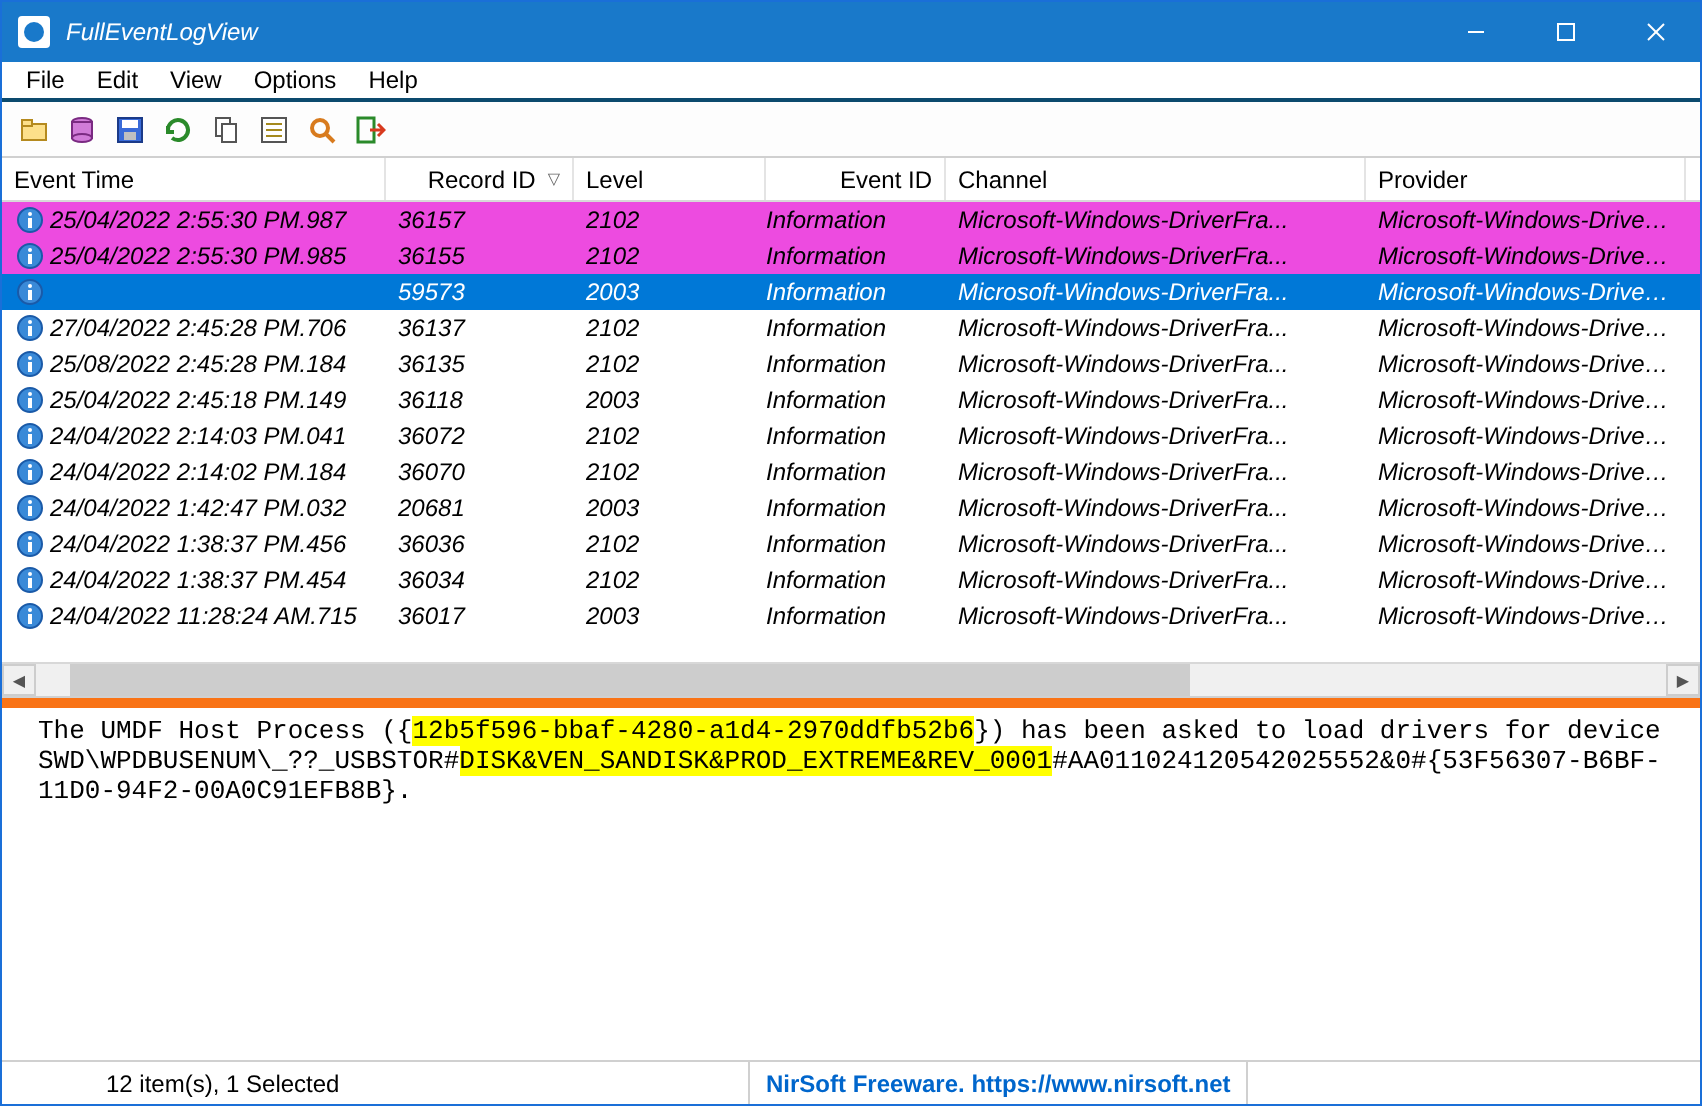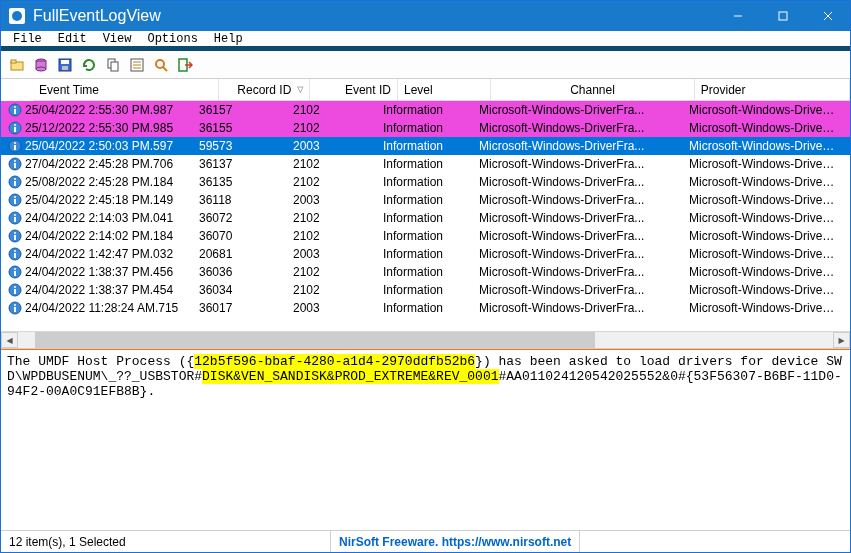--- a/index.html
+++ b/index.html
@@ -1,55 +1,55 @@
 <!DOCTYPE html>
 <html><head>
 <meta charset="utf-8">
 <style>
 * { box-sizing: border-box; margin: 0; padding: 0; }
 body { font-family: "Segoe UI", Tahoma, sans-serif; font-size: 12px; background: #fff; width: 851px; height: 553px; overflow: hidden; border: 1px solid #1a6fd8; display: flex; flex-direction: column; }
 .titlebar { background: #1979ca; color: #fff; height: 30px; display: flex; align-items: center; padding: 0 0 0 8px; }
 .titlebar .app-icon { width: 16px; height: 16px; background: #fff; border-radius: 2px; margin-right: 8px; position: relative; }
 .titlebar .app-icon::after { content: ""; position: absolute; top: 3px; left: 3px; width: 10px; height: 10px; border-radius: 50%; background: #1979ca; }
-.titlebar .title { flex: 1; font-size: 16px; }
+.titlebar .title { flex: 1; font-size: 12px; font-style: italic; }
 .titlebar .win-buttons { display: flex; height: 100%; }
 .titlebar .win-btn { width: 45px; display: flex; align-items: center; justify-content: center; cursor: default; }
-.menubar { background: #fff; border-bottom: 5px solid #0c4a6e; height: 20px; display: flex; align-items: center; padding: 0 4px; font-size: 12px; font-family: Liberation Mono, monospace; }
+.menubar { background: #fff; border-bottom: 2px solid #0c4a6e; height: 20px; display: flex; align-items: center; padding: 0 4px; font-size: 12px; }
 .menubar .menu-item { padding: 2px 8px; cursor: default; }
 .toolbar { height: 28px; border-bottom: 1px solid #d0d0d0; display: flex; align-items: center; padding: 0 6px; gap: 4px; background: #fdfdfd; }
 .toolbar .tool-btn { width: 20px; height: 20px; display: flex; align-items: center; justify-content: center; border: 1px solid transparent; cursor: default; }
 .toolbar .tool-btn svg { width: 16px; height: 16px; }
 .grid-wrap { flex: 0 0 auto; height: 270px; display: flex; flex-direction: column; border-bottom: 1px solid #d0d0d0; }
-.grid-header { display: flex; height: 22px; background: #fff; border-bottom: 1px solid #d8d8d8; margin-left: 32px; }
+.grid-header { display: flex; height: 22px; background: #fff; border-bottom: 1px solid #d8d8d8; }
 .grid-header .col { border-right: 1px solid #e4e4e4; padding: 3px 6px; font-size: 12px; white-space: nowrap; overflow: hidden; display: flex; align-items: center; }
 .grid-header .col.num { justify-content: flex-end; }
 .grid-header .sort-ind { margin-left: 6px; font-size: 8px; color: #666; }
 .grid-body { flex: 1; overflow: hidden; }
-.row { display: flex; height: 18px; align-items: center; font-size: 12px; }
+.row { display: flex; height: 18px; align-items: center; font-size: 12px; font-style: italic; }
 .row .cell { padding: 1px 6px; white-space: nowrap; overflow: hidden; text-overflow: ellipsis; }
 .row .cell.num { }
 .row .row-icon { width: 16px; height: 14px; margin-right: 2px; flex: 0 0 16px; display:inline-flex; align-items:center; justify-content:center; }
 .row .row-icon svg { width:14px; height:14px; }
 .row.highlight-pink { background: #ed4be0; color: #000; }
 .row.selected { background: #0078d7; color: #fff; }
 .hscroll { height: 17px; background: #f0f0f0; border-top: 1px solid #d8d8d8; display: flex; align-items: stretch; }
 .hscroll .sbtn { width: 17px; border: 1px solid #cdcdcd; background: #f0f0f0; display:flex; align-items:center; justify-content:center; font-size:8px; color:#555; }
 .hscroll .track { flex: 1; background: #f0f0f0; position: relative; }
 .hscroll .thumb { position: absolute; top: 0; bottom: 0; left: 17px; width: 560px; background: #cdcdcd; }
-.detail-pane { flex: 1; padding: 4px 6px; font-family: "Courier New", monospace; font-size: 13px; line-height: 15px; border-top: 1px solid #f97316; overflow: hidden; white-space: pre-wrap; word-break: break-all; }
+.detail-pane { flex: 1; padding: 4px 18px; font-family: "Courier New", monospace; font-size: 13px; line-height: 15px; border-top: 5px solid #f97316; overflow: hidden; white-space: pre-wrap; word-break: break-all; }
 .detail-pane mark { background: #ffff00; }
-.statusbar { height: 22px; border-top: 1px solid #d0d0d0; display: flex; align-items: center; font-size: 12px; }
+.statusbar { height: 22px; border-top: 1px solid #d0d0d0; display: flex; align-items: center; font-size: 12px; padding-left: 44px; }
 .statusbar .status-cell { padding: 0 8px; border-right: 1px solid #d0d0d0; height: 100%; display: flex; align-items: center; }
 .statusbar .status-cell:first-child { width: 330px; }
 .statusbar .status-cell.link { color: #0066cc; font-weight: bold; }
 .c-time { width: 192px; display:flex; align-items:center; }
 .c-rec  { width: 94px; }
 .c-eid  { width: 90px; }
 .c-lvl  { width: 96px; }
-.c-chan { width: 210px; justify-content: center; }
+.c-chan { width: 210px; }
 .c-prov { width: 160px; }
 </style>
 </head>
 <body>
 
 <div class="titlebar">
   <span class="app-icon"></span>
   <span class="title">FullEventLogView</span>
   <div class="win-buttons">
     <div class="win-btn">
@@ -136,25 +136,25 @@
 
 <div class="grid-wrap">
   <div class="grid-header">
     <div class="col c-time">
         <span>Event Time</span>
       </div>
     <div class="col c-rec num">
         <span>Record ID</span>
         <span class="sort-ind">▽</span>
       </div>
+    <div class="col c-lvl">
+        <span>Level</span>
+      </div>
     <div class="col c-eid num">
         <span>Event ID</span>
-      </div>
-    <div class="col c-lvl">
-        <span>Level</span>
       </div>
     <div class="col c-chan">
         <span>Channel</span>
       </div>
     <div class="col c-prov">
         <span>Provider</span>
       </div>
   </div>
   <div class="grid-body" id="grid-body">
       <div class="row highlight-pink">
@@ -176,38 +176,37 @@
       </div>
       <div class="row highlight-pink">
         <div class="cell c-time">
           <span class="row-icon">
             <svg viewBox="0 0 14 14">
               <circle cx="7" cy="7" r="6" fill="#3a8ad8" stroke="#1a5aa8"></circle>
               <circle cx="7" cy="4" r="1" fill="#fff"></circle>
               <rect x="6" y="6" width="2" height="5" fill="#fff"></rect>
             </svg>
           </span>
-          <span>25/12/2022 2:55:30 PM.985</span>
+          <span>25/04/2022 2:55:30 PM.985</span>
         </div>
         <div class="cell c-rec num">36155</div>
         <div class="cell c-eid num">2102</div>
         <div class="cell c-lvl">Information</div>
         <div class="cell c-chan">Microsoft-Windows-DriverFra...</div>
         <div class="cell c-prov">Microsoft-Windows-DriverFra...</div>
       </div>
       <div class="row selected">
         <div class="cell c-time">
           <span class="row-icon">
             <svg viewBox="0 0 14 14">
               <circle cx="7" cy="7" r="6" fill="#3a8ad8" stroke="#1a5aa8"></circle>
               <circle cx="7" cy="4" r="1" fill="#fff"></circle>
               <rect x="6" y="6" width="2" height="5" fill="#fff"></rect>
             </svg>
           </span>
-          <span>25/04/2022 2:50:03 PM.597</span>
         </div>
         <div class="cell c-rec num">59573</div>
         <div class="cell c-eid num">2003</div>
         <div class="cell c-lvl">Information</div>
         <div class="cell c-chan">Microsoft-Windows-DriverFra...</div>
         <div class="cell c-prov">Microsoft-Windows-DriverFra...</div>
       </div>
       <div class="row ">
         <div class="cell c-time">
           <span class="row-icon">

